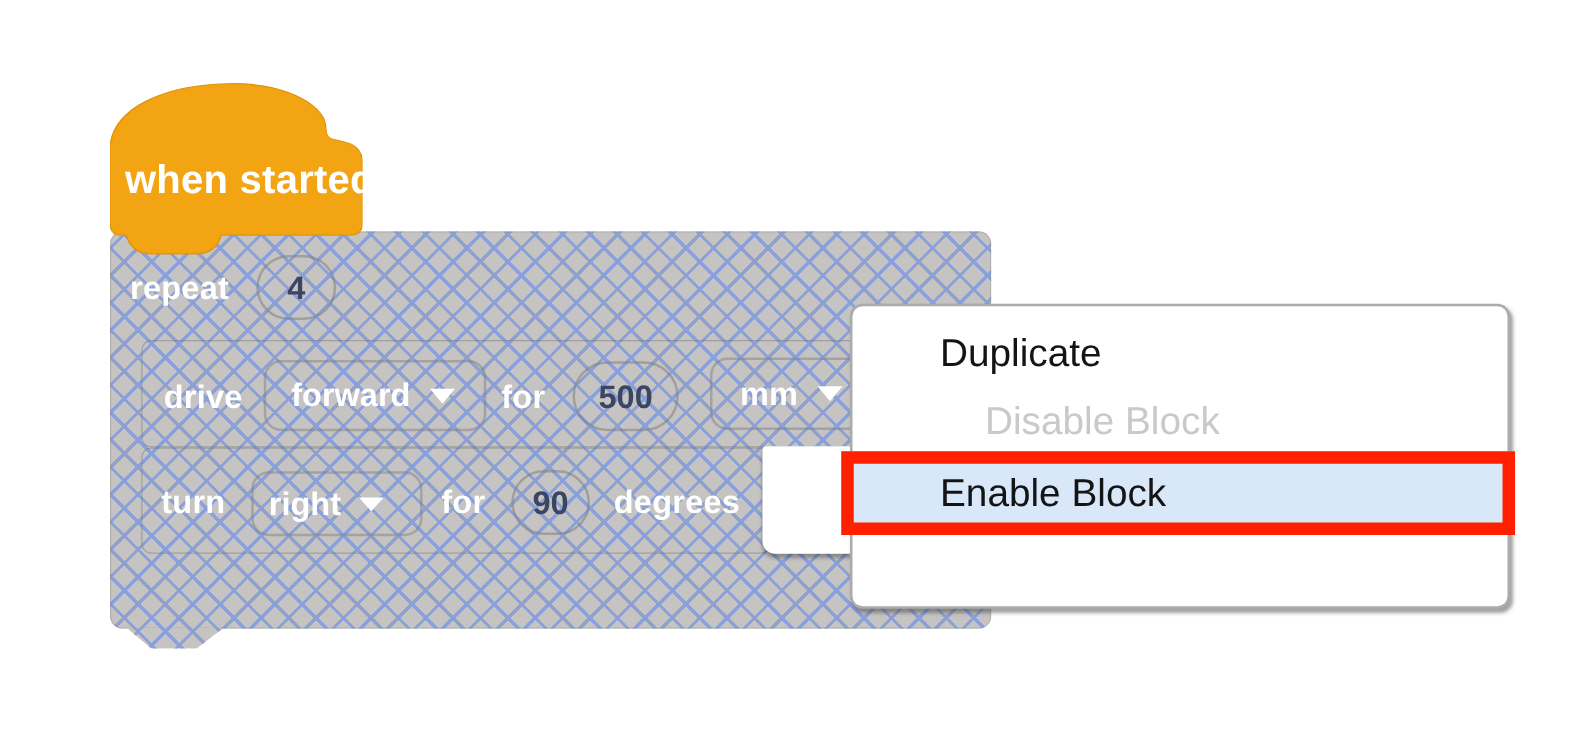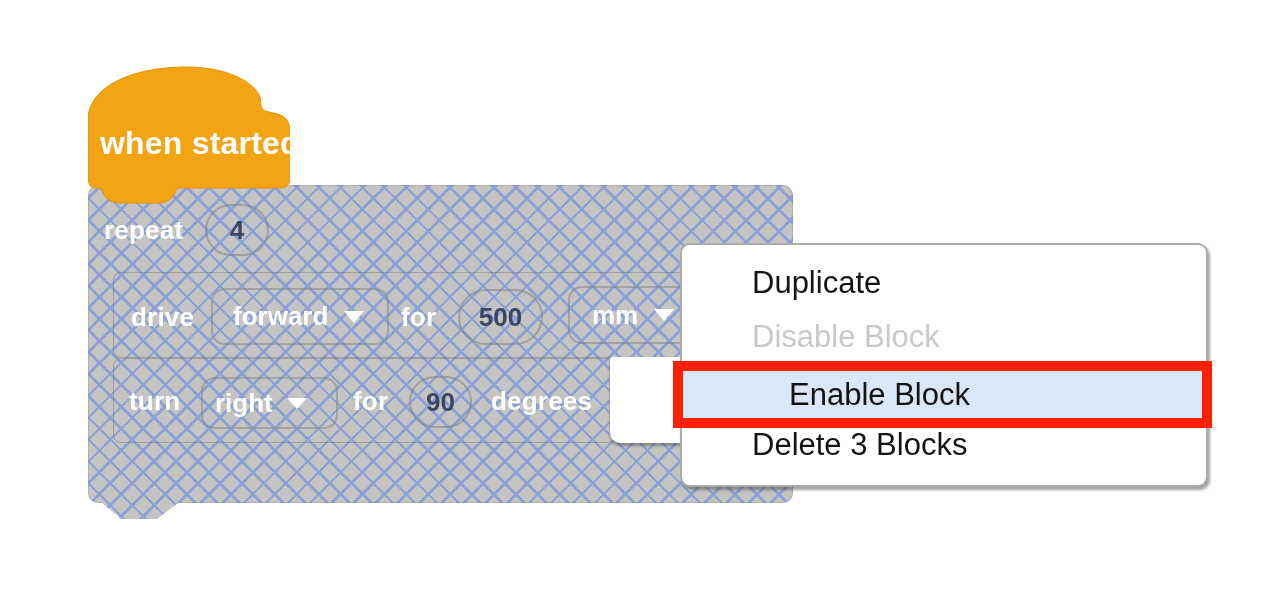--- a/index.html
+++ b/index.html
@@ -74,26 +74,26 @@
     z-index:5; }
 
   
   #context-menu{ left:680px; top:243px; width:528px; height:244px; background:#ffffff;
     border:2px solid #ABABAB; border-radius:10px; box-sizing:border-box;
     box-shadow:2px 3px 3px rgba(70,70,70,0.5); z-index:6; padding-top:11px; }
   .menu-item{
     height:54px; line-height:54px; padding-left:70px; font-size:31px; color:#141414;
     white-space:nowrap; cursor:default;
   }
-  .menu-item.disabled{ color:#C9C9C9; }
+  .menu-item.disabled{ color:#C9C9C9;margin-left:36px; }
 
   
   #annotation-box{ left:673px; top:361px; width:539px; height:67px; box-sizing:border-box;
     border:10px solid #FF2000; background:#D9E8F8; z-index:30; }
-  #annotation-box .menu-item{ height:47px; line-height:47px; padding-left:106px; }
+  #annotation-box .menu-item{ height:47px; line-height:47px; padding-left:69px; }
 </style>
 </head>
 <body>
 
 <div id="stage">
 
   <div class="abs" id="hat-block">
     <svg width="202" height="140" viewBox="0 0 202 140">
       <path d="M 8,122 Q 0,122 0,112 L 0,52
                C 2,20 44,2 94,1
@@ -147,20 +147,19 @@
     </div>
     <span class="block-label" id="turn-unit-label">degrees</span>
   </div>
 
   <div class="abs" id="white-box"></div>
 
   <div class="abs" id="context-menu">
     <div class="menu-item">Duplicate</div>
     <div class="menu-item disabled">Disable Block</div>
     <div class="menu-item"></div>
-    <div class="menu-item">Delete 3 Blocks</div>
   </div>
 
   <div class="abs" id="annotation-box">
     <div class="menu-item">Enable Block</div>
   </div>
 
 </div>
 
 </body></html>

